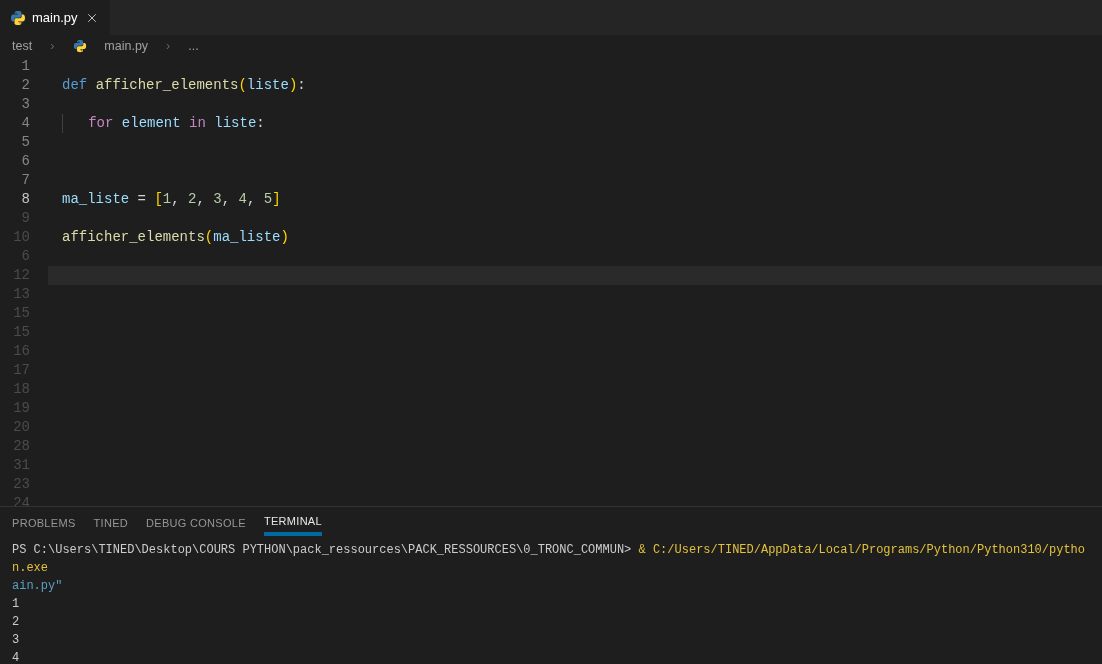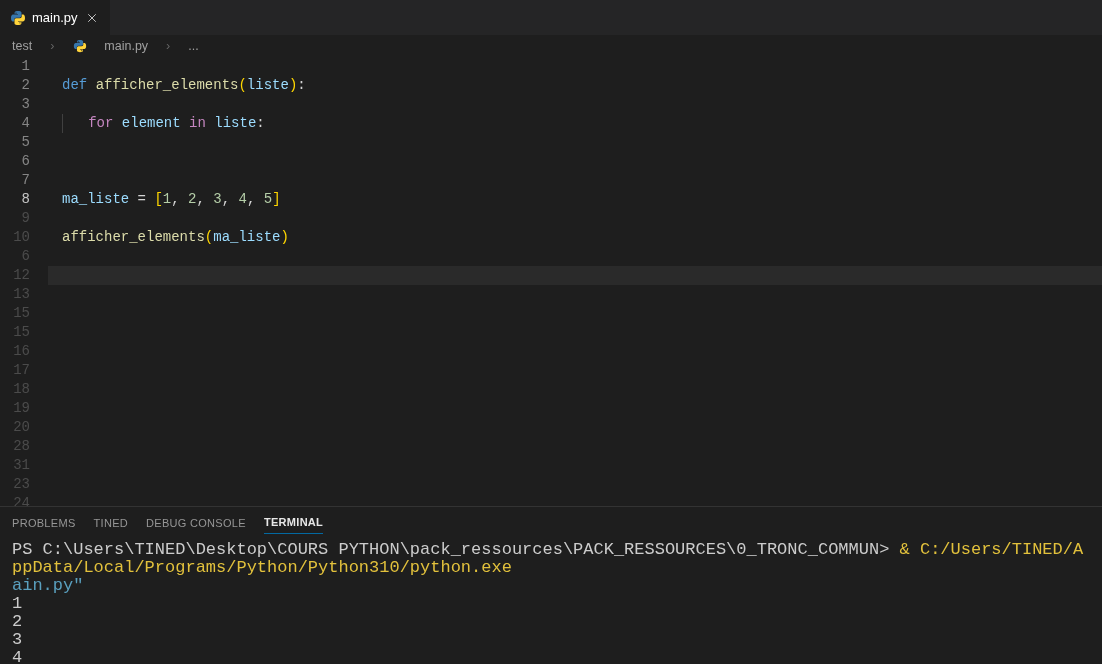--- a/index.html
+++ b/index.html
@@ -112,28 +112,27 @@
     font-size: 11px;
   }
   .panel-tab {
     color:#969696;
     padding: 6px 0 5px 0;
     cursor:pointer;
     letter-spacing: 0.3px;
   }
   .panel-tab.active {
     color:#e7e7e7;
-    border-bottom: 1px solid #0369a1;
-    font-weight: bold;
+    border-bottom: 4px solid #0369a1;
   }
   .terminal {
     flex:1;
     padding: 4px 12px 6px 12px;
     font-family: Consolas, "Courier New", monospace;
-    font-size: 17px;
+    font-size: 12px;
     line-height: 18px;
     color:#cccccc;
     white-space: pre-wrap;
     word-break: break-all;
     overflow:hidden;
   }
   .term-prompt { color:#cccccc;}
   .term-cmd { color:#e2c13c;}
   .term-cmd2 { color:#5aa0bf;}
 </style>

